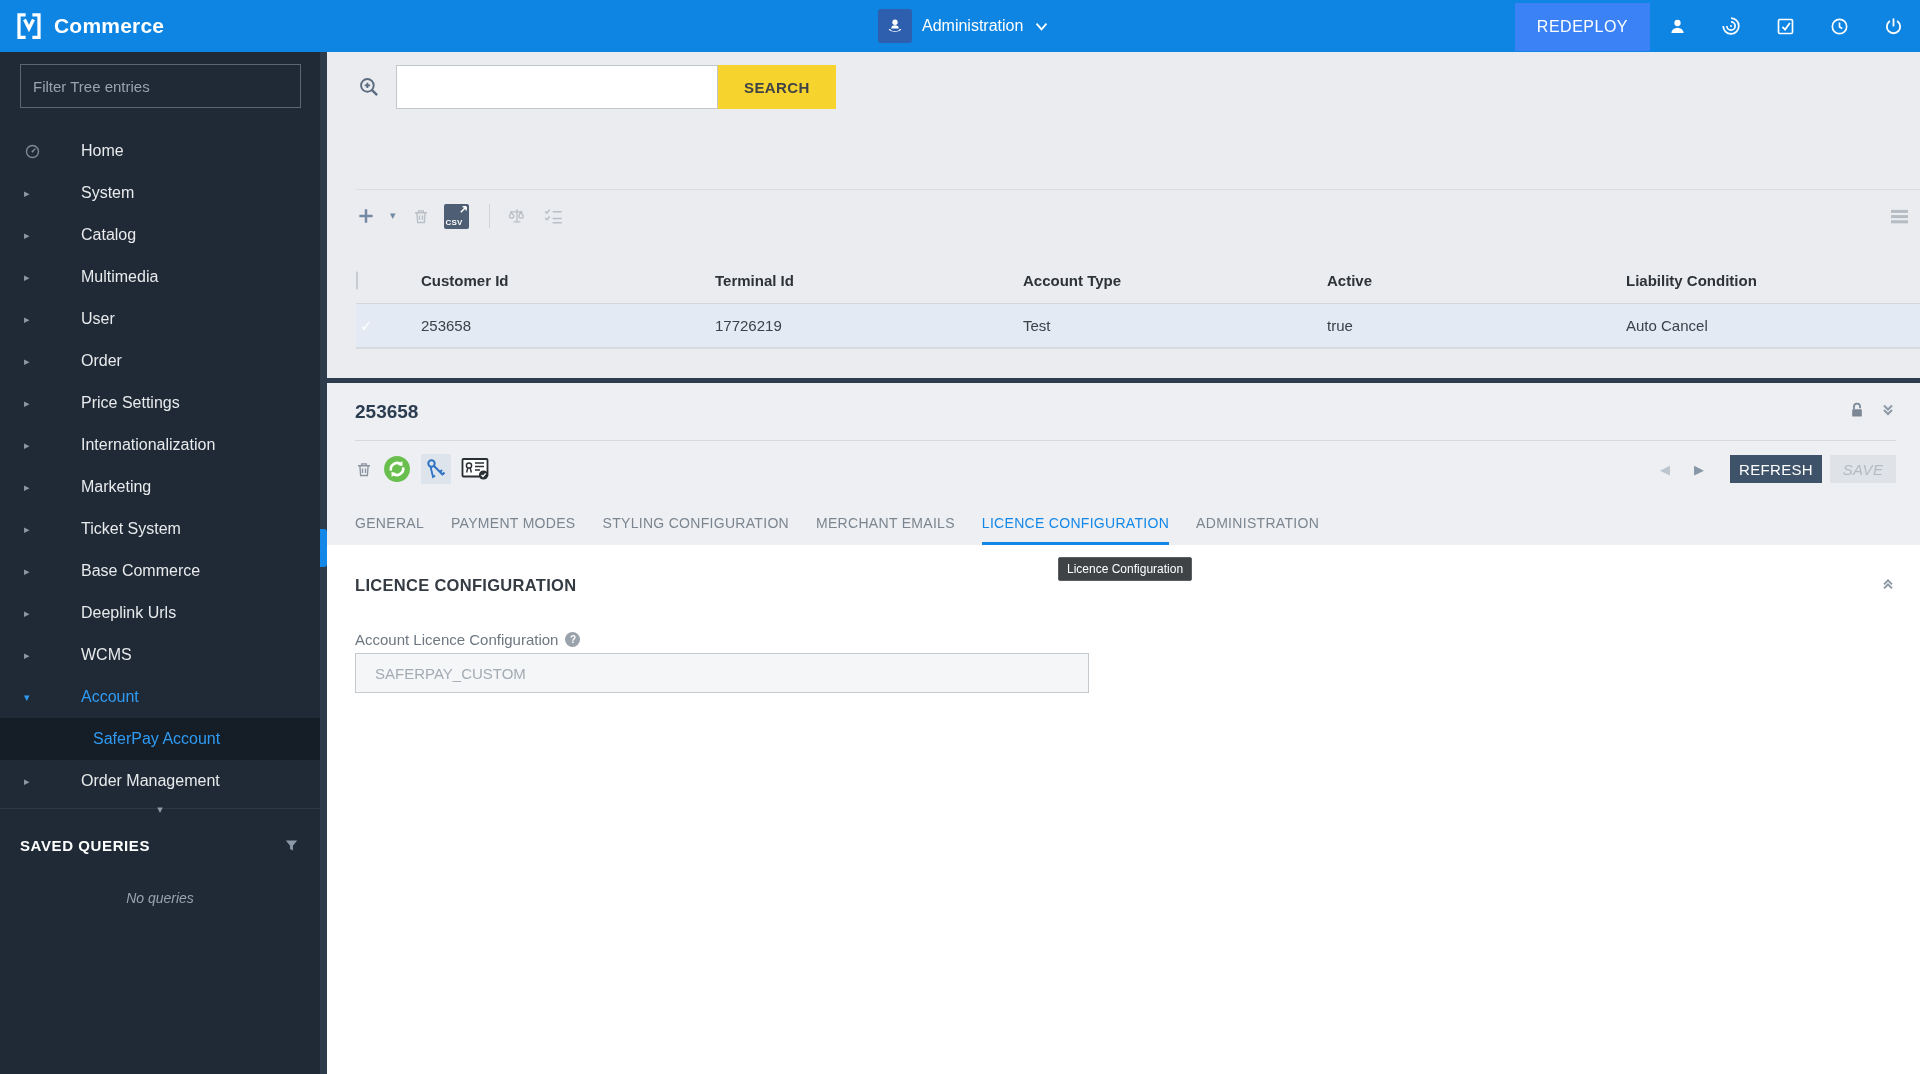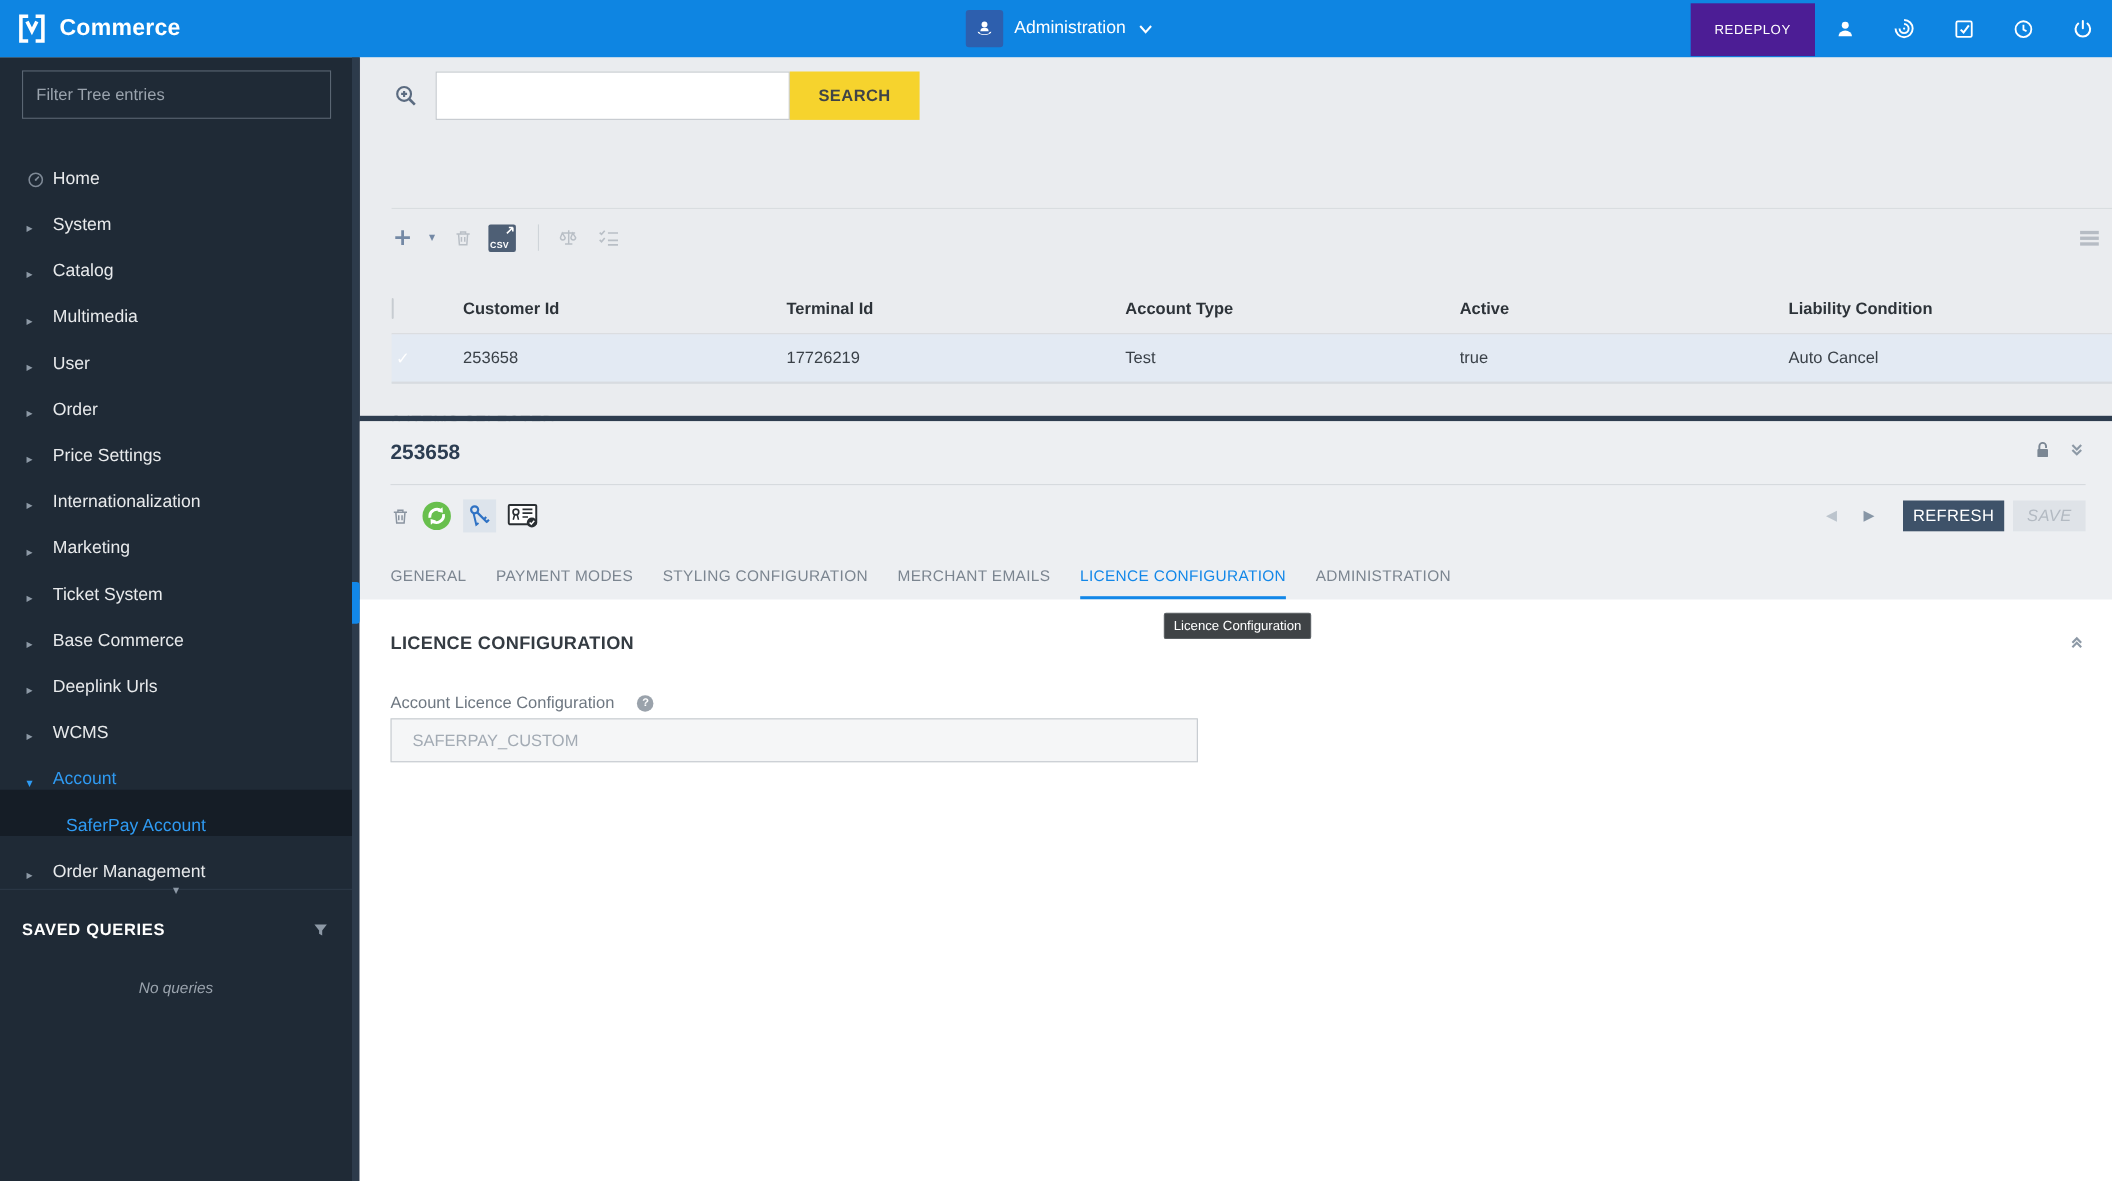--- a/index.html
+++ b/index.html
@@ -9,30 +9,30 @@
 
   
   .topbar { position:absolute; left:0; top:0; width:1920px; height:52px; background:#0e85e2; display:flex; align-items:center; z-index:30; }
   .brand { display:flex; align-items:center; gap:10px; padding-left:14px; width:327px; }
   .brand-logo { width:30px; height:30px; }
   .brand-name { color:#fff; font-size:21px; font-weight:bold; letter-spacing:.2px; }
   .context { position:absolute; left:878px; top:0; height:52px; display:flex; align-items:center; gap:10px; }
   .context-ic { width:34px; height:34px; background:#2d5fae; border-radius:3px; display:flex; align-items:center; justify-content:center; }
   .context-label { color:#fff; font-size:16px; }
   .topbar-right { position:absolute; right:0; top:0; height:52px; display:flex; align-items:center; }
-  .redeploy { height:48px; margin-top:2px; padding:0 22px; background:#4c1d95; border:none; color:#fff; font-size:12px; letter-spacing:.5px; font-family:inherit; cursor:pointer; }
+  .redeploy { height:48px; margin-top:2px; padding:0 22px; background:#3b82f6; border:none; color:#fff; font-size:16px; letter-spacing:.5px; font-family:inherit; cursor:pointer; }
   .tb-icon { width:54px; height:52px; display:flex; align-items:center; justify-content:center; cursor:pointer; }
 
   
   .sidebar { position:absolute; left:0; top:52px; width:327px; height:1022px; background:#1f2a36; border-right:7px solid #2d3b4b; }
   .filter-wrap { padding:12px 20px 0 20px; }
   .filter-input { width:281px; height:44px; background:transparent; border:1px solid #5a6673; color:#cfd5db; font-size:15px; padding:0 12px; font-family:inherit; }
   .filter-input::placeholder { color:#9aa3ad; }
   .nav { margin-top:22px; }
-  .nav-item { height:42px; display:flex; align-items:flex-end; cursor:pointer; color:#e8eaec; font-size:16px; }
+  .nav-item { height:42px; display:flex; align-items:center; cursor:pointer; color:#e8eaec; font-size:16px;gap:33px; }
   .nav-ic { width:20px; margin-left:24px; display:flex; align-items:center; justify-content:flex-start; color:#8d99a6; font-size:11px; flex-shrink:0; }
   .nav-label { margin-left:4px; white-space:nowrap; }
   .nav-item.expanded { color:#2f9bf3; }
   .nav-item.expanded .nav-ic { color:#2f9bf3; }
   .nav-item.child { background:#151d26; }
   .nav-item.child .nav-label { margin-left:16px; color:#2f9bf3; }
   .nav-divider { position:relative; margin-top:6px; height:3px; border-top:1px solid #2c3846; }
   .nav-divider .dd-caret { position:absolute; left:50%; top:-6px; transform:translateX(-50%); color:#8d99a6; font-size:11px; }
   .saved-q { margin-top:26px; padding:0 20px; display:flex; align-items:center; justify-content:space-between; }
   .saved-q-title { color:#fff; font-weight:bold; font-size:15px; letter-spacing:.6px; }
@@ -86,21 +86,21 @@
   .btn-refresh { width:92px; height:28px; background:#3e5269; color:#fff; border:none; font-size:15px; font-family:inherit; letter-spacing:.3px; margin-left:10px; cursor:pointer; }
   .btn-save { width:66px; height:28px; background:#dfe3e8; color:#b3bac2; border:none; font-size:15px; font-family:inherit; letter-spacing:.3px; cursor:default;font-style:italic; }
   .tabs { position:absolute; left:28px; right:24px; top:128px; height:34px; display:flex; gap:27px; }
   .tab { font-size:14px; color:#7b8590; letter-spacing:.3px; padding-bottom:11px; border-bottom:3px solid transparent; cursor:pointer; white-space:nowrap; align-self:flex-end; }
   .tab.active { color:#1287e8; border-bottom-color:#1287e8; }
   .detail-content { position:absolute; left:0; right:0; top:162px; bottom:0; background:#fff; }
   .tooltip { position:absolute; left:731px; top:174px; background:#3f4346; border:1px solid #5a5f63; color:#fff; font-size:12px; padding:4px 8px; border-radius:2px; white-space:nowrap; z-index:20; }
   .section-head { position:absolute; left:28px; right:24px; top:30px; display:flex; align-items:center; }
   .section-title { color:#343b42; font-size:16.5px; font-weight:bold; letter-spacing:.3px; }
   .section-collapse { margin-left:auto; cursor:pointer; }
-  .field-label-row { position:absolute; left:28px; top:86px; display:flex; align-items:center; gap:21px; color:#6e7781; font-size:15px;text-align:right; }
+  .field-label-row { position:absolute; left:28px; top:86px; display:flex; align-items:center; gap:7px; color:#6e7781; font-size:15px;text-align:right; }
   .help-badge { width:15px; height:15px; border-radius:50%; background:#9aa2ab; color:#fff; font-size:10px; font-weight:bold; display:flex; align-items:center; justify-content:center; }
   .licence-input { position:absolute; left:28px; top:108px; width:734px; height:40px; background:#f5f6f7; border:1px solid #c4c9ce; color:#a3abb4; font-size:15px; padding:0 19px; font-family:inherit; }
 </style>
 </head>
 <body>
 
 <div id="app">
 
   <div class="topbar">
     <div class="brand">

